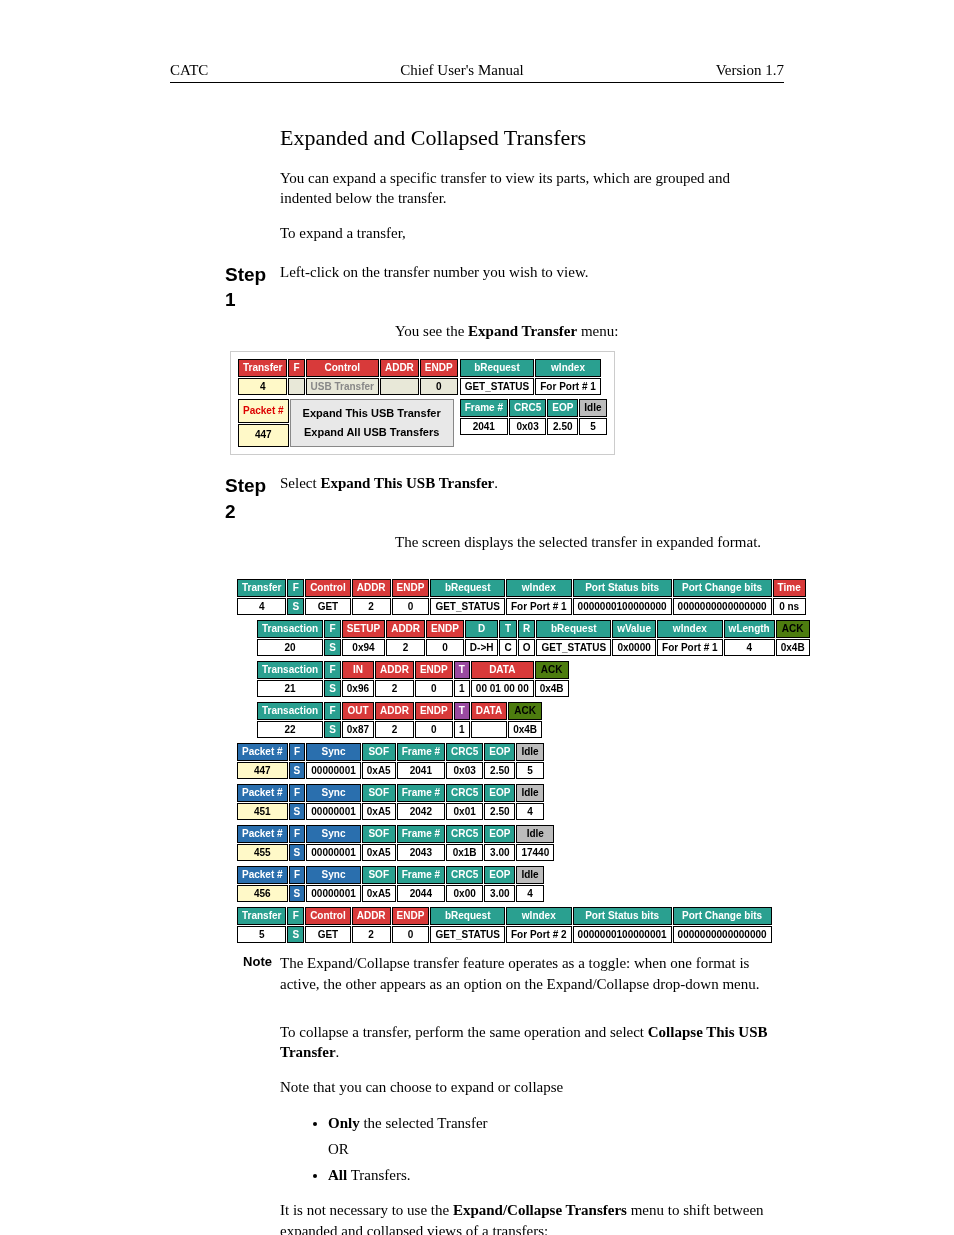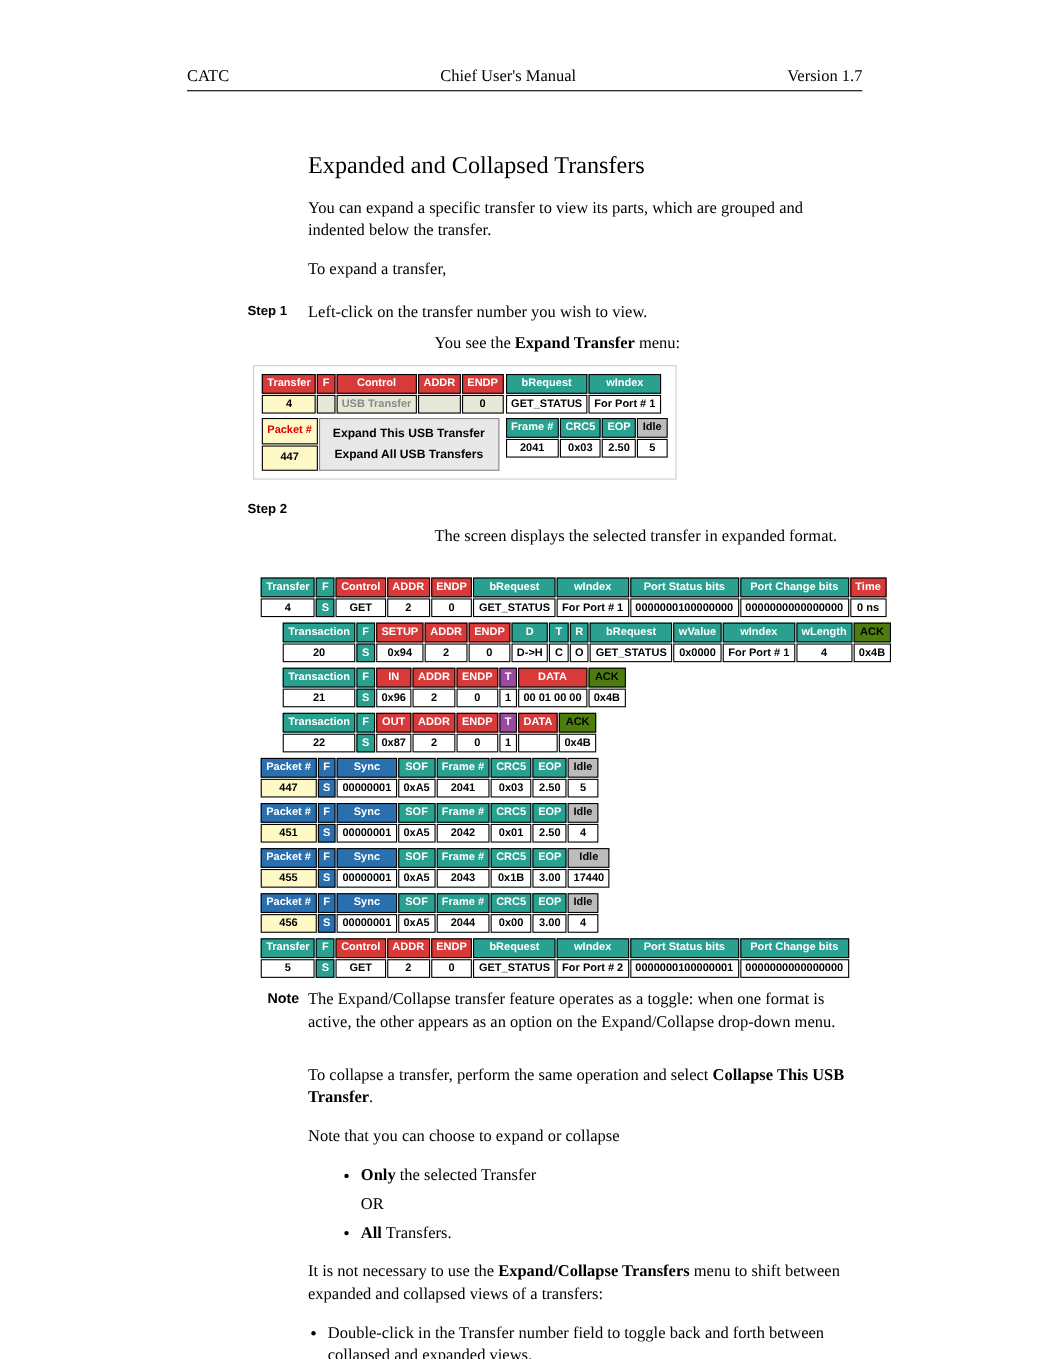--- a/index.html
+++ b/index.html
@@ -9,41 +9,41 @@
     background: #fff;
     color: #000;
     font-size: 15px;
     line-height: 1.35;
   }
   .header-row {
     display: flex;
     justify-content: space-between;
     border-bottom: 1.5px solid #000;
     padding-bottom: 2px;
-    margin-bottom: 52px;
+    margin-bottom: 40px;
     font-size: 15px;
   }
   h2.section-title {
     font-size: 22px;
     font-weight: normal;
     margin: 0 0 10px 0;
   }
   .indented {
     margin-left: 110px;
   }
   .step-row {
     display: flex;
     margin-top: 18px;
     margin-bottom: 8px;
   }
   .step-label {
     width: 55px;
     font-weight: bold;
     font-family: Arial, sans-serif;
-    font-size: 12px;
+    font-size: 19px;
     margin-left: 55px;
     flex-shrink: 0;
   }
   .step-text { flex: 1; }
   .note-row {
     display: flex;
   }
   .note-label {
     width: 55px;
     font-weight: bold;
@@ -208,20 +208,23 @@
           <td class="cell-white">5</td>
         </tr>
       </tbody>
         </table>
     </div>
   </div>
 </div>
 
 <div class="step-row">
   <div class="step-label">Step 2</div>
+  <div class="step-text">
+    <span>Select </span><b>Expand This USB Transfer</b><span>.</span>
+  </div>
 </div>
 <div class="indented" style="margin-left:225px; margin-top:8px; margin-bottom:20px;">The screen displays the selected transfer in expanded format.</div>
 
 <div class="fig2-wrap">
 
   <div class="row-block">
   <table class="fig-table">
     <tbody>
           <tr>
       <td class="hdr-teal">Transfer</td>

